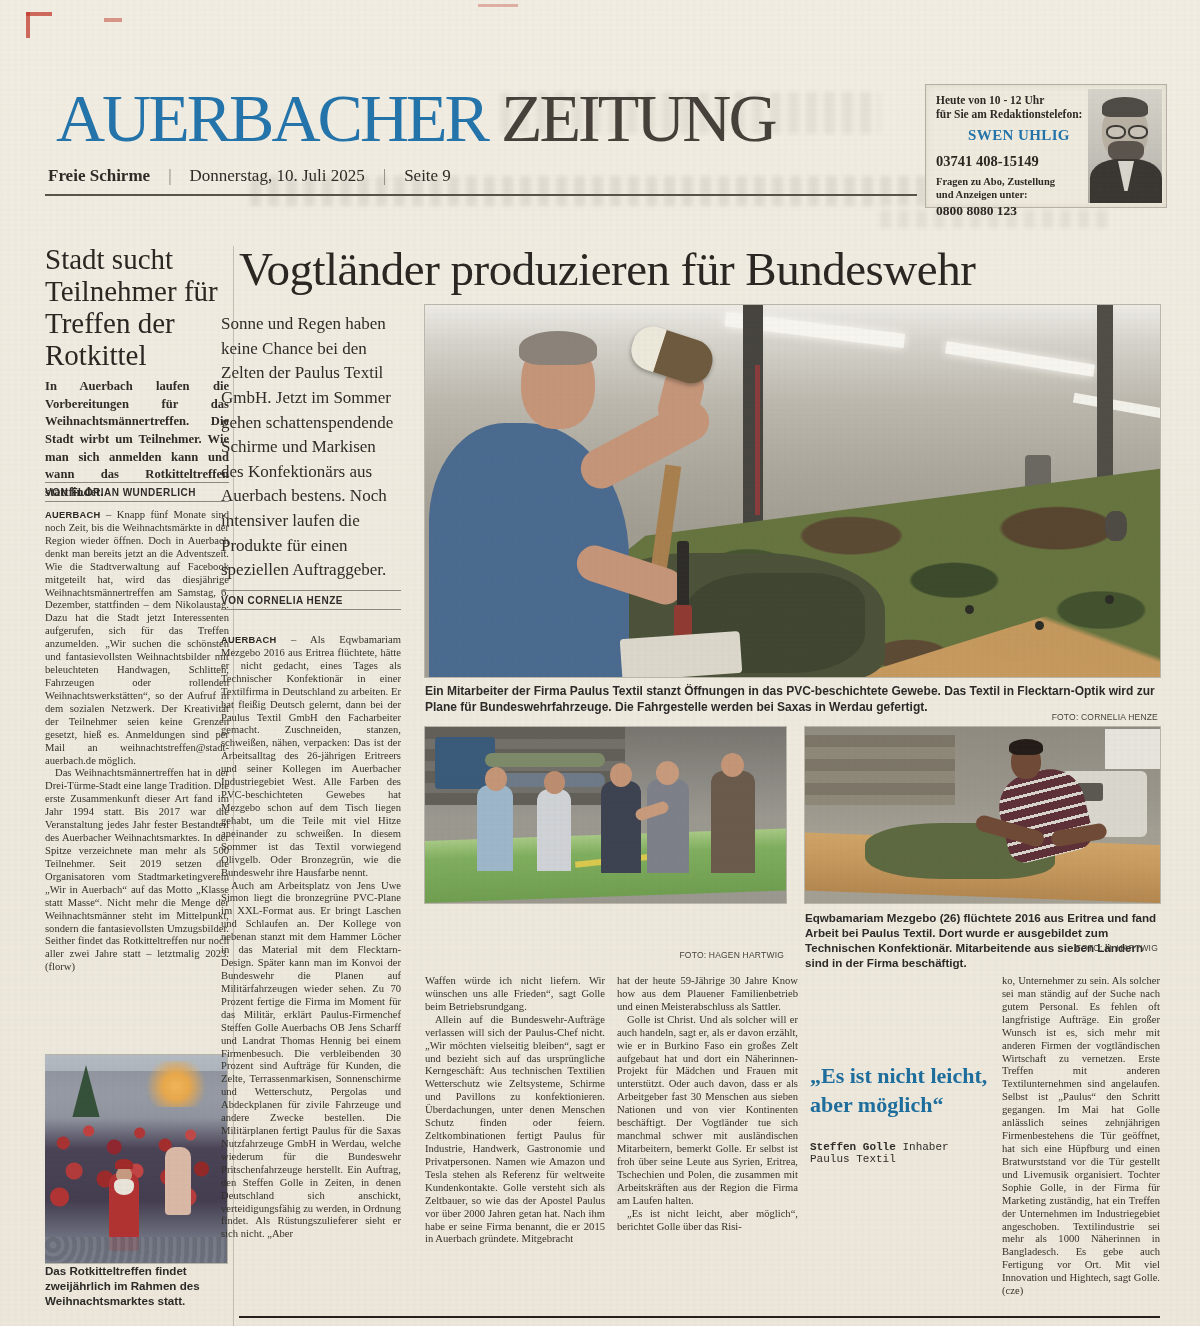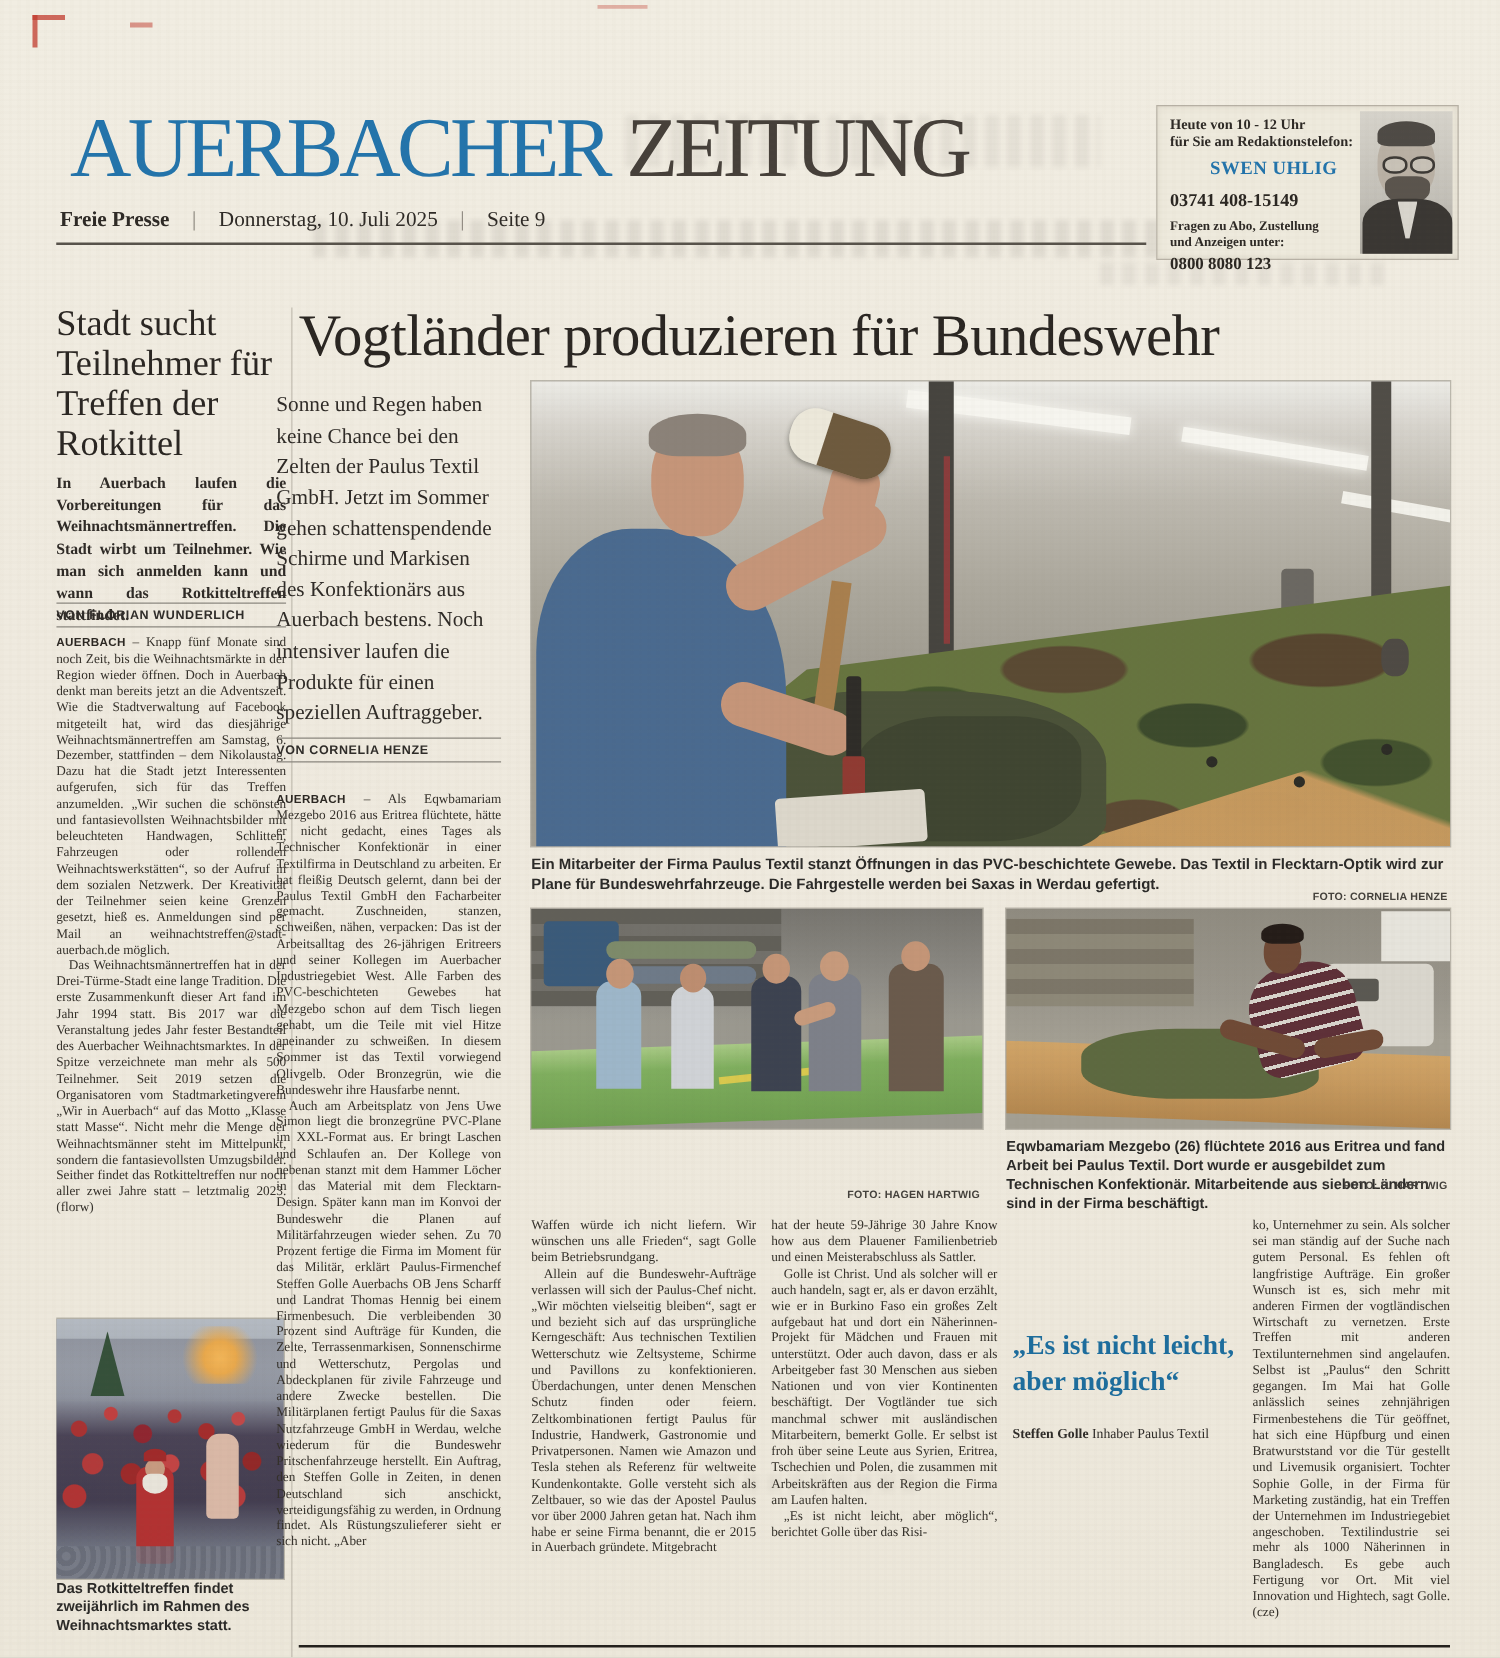--- a/index.html
+++ b/index.html
@@ -39,24 +39,24 @@
   .intro{font-size:12.6px;line-height:1.4;font-weight:700;color:#2f2b27;text-align:justify;}
   .lede{font-size:17px;line-height:1.45;color:#2f2b27;}
   .byline{font-family:"Liberation Sans",sans-serif;font-size:10px;font-weight:700;letter-spacing:.5px;color:#2f2c29;
     border-top:1px solid #8c8880;border-bottom:1px solid #8c8880;padding:4px 0 3px;}
   .body-text{font-size:10.6px;line-height:1.22;text-align:justify;color:#34302a;}
   .body-text p{margin:0;}
   .body-text p + p{text-indent:10px;}
   .loc{font-family:"Liberation Sans",sans-serif;font-weight:700;font-size:9.3px;letter-spacing:.3px;color:#2b2722;}
   .cap{font-family:"Liberation Sans",sans-serif;font-weight:700;font-size:12px;line-height:1.32;color:#2b2a28;}
   .cap-s{font-family:"Liberation Sans",sans-serif;font-weight:700;font-size:11.6px;line-height:1.3;color:#2b2a28;}
-  .credit{position:absolute;right:2px;bottom:1px;font-family:"Liberation Sans",sans-serif;font-weight:700;font-size:8.5px;color:#44413c;letter-spacing:.2px;text-align:right;}
+  .credit{position:absolute;right:2px;bottom:1px;font-family:"Liberation Sans",sans-serif;font-weight:400;font-size:8.5px;color:#44413c;letter-spacing:.2px;text-align:right;}
   .vrule{position:absolute;width:1px;background:#c4bfb3;}
   .quote{font-size:22px;line-height:1.3;font-weight:700;color:#1d6d9d;}
-  .qattr{font-family:Liberation Serif, serif;font-size:11px;color:#2e2b28;margin-top:22px;}
+  .qattr{font-family:Liberation Mono, monospace;font-size:11px;color:#2e2b28;margin-top:22px;}
   .qattr b{font-weight:700;}
   
   .photo{position:absolute;overflow:hidden;background:#a9a59b;box-shadow:0 0 0 1px rgba(90,85,75,.35);}
   .ph-el{position:absolute;}
 </style>
 </head>
 <body>
 
 <div id="page">
 
@@ -68,21 +68,21 @@
   <div class="ghost" style="left:500px;top:92px;width:380px;height:42px;"></div>
   <div class="ghost" style="left:250px;top:176px;width:860px;height:30px;opacity:.11;"></div>
   <div class="ghost" style="left:880px;top:210px;width:230px;height:18px;"></div>
   <div class="ghost" style="left:560px;top:1180px;width:180px;height:14px;opacity:.05;"></div>
 
   <div class="abs mast" style="left:56px;top:84px;">
     <span class="blue">AUERBACHER</span><span class="dark">ZEITUNG</span>
   </div>
 
   <div class="abs dateline" style="left:48px;top:166px;">
-    <span class="brand">Freie Presse</span>
+    <span class="brand">Freie Schirme</span>
     <span class="sep">|</span>
     <span>Donnerstag, 10. Juli 2025</span>
     <span class="sep">|</span>
     <span>Seite 9</span>
   </div>
   <div class="rule" style="left:45px;top:194px;width:872px;"></div>
 
   <div class="abs cbox" style="left:925px;top:84px;width:240px;height:122px;">
     <div class="abs" style="left:10px;top:8px;width:148px;">
       <div class="t1">Heute von 10 - 12 Uhr</div>

